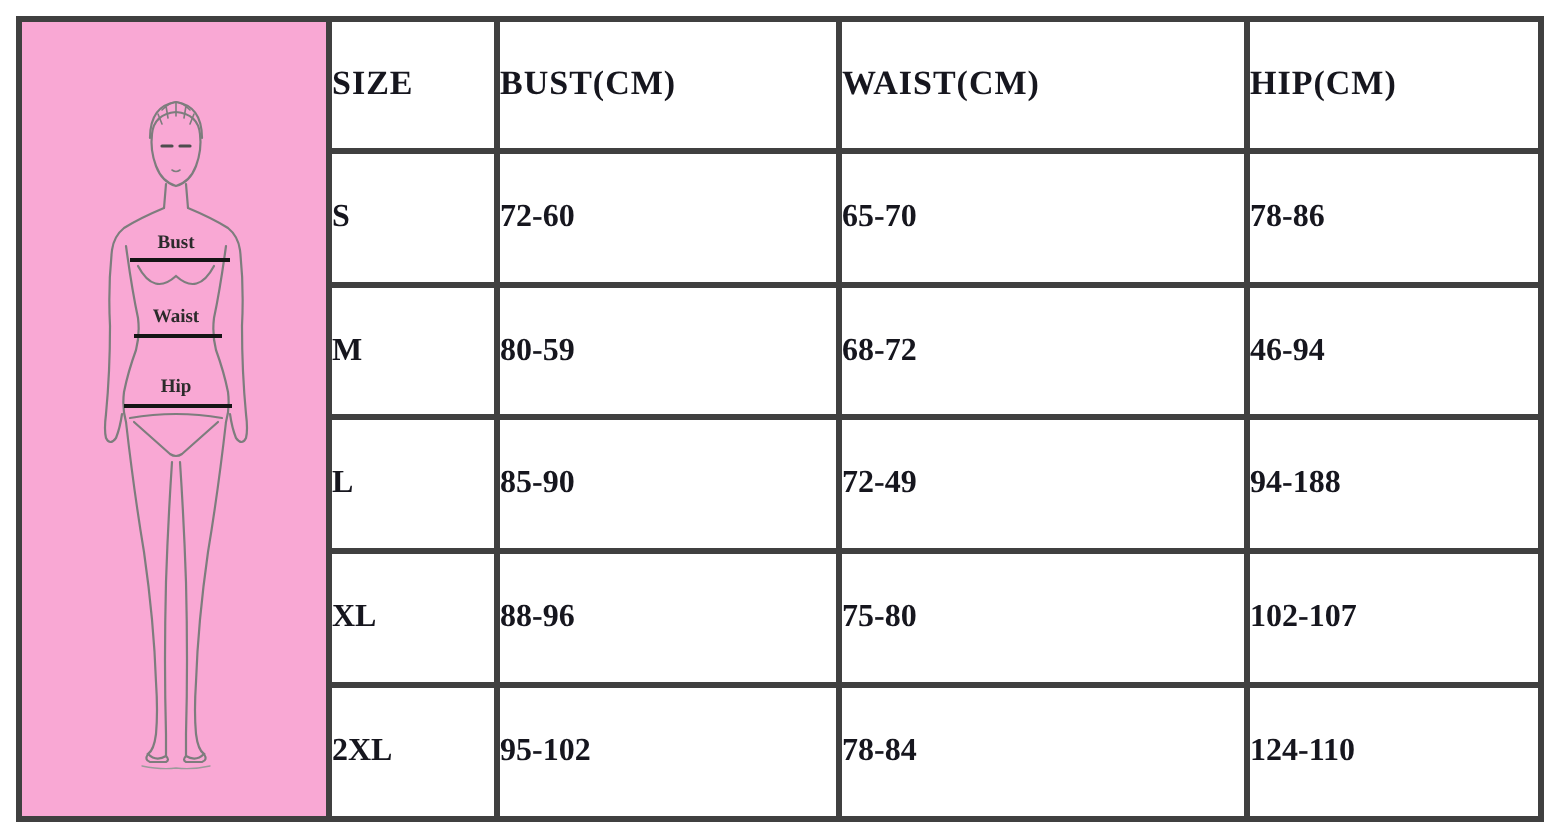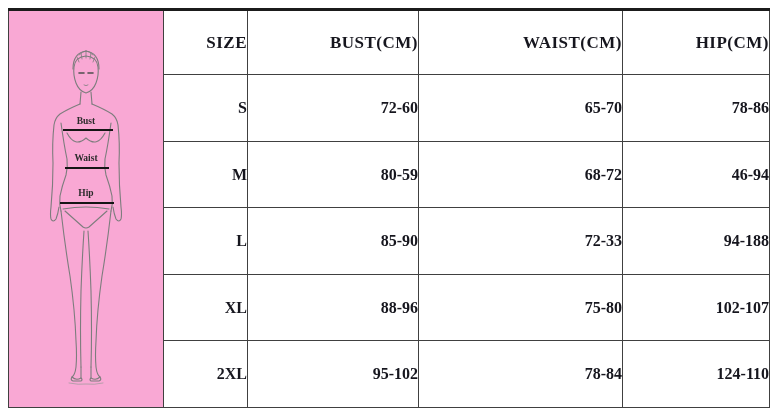--- a/index.html
+++ b/index.html
@@ -14,22 +14,22 @@
   table.size-chart {
     position: absolute;
     left: 8px;
     top: 8px;
     width: 761px;
     border-collapse: collapse;
     table-layout: fixed;
   }
   table.size-chart { border: 1px solid #4a4a4a; border-top: 3px solid #1b1b1b; }
   table.size-chart td, table.size-chart th {
-    border: 1px solid #404040;
-    text-align: right;
+    border: 3px solid #404040;
+    text-align: left;
     vertical-align: middle;
     color: #16161e;
     padding: 0;
   }
   tr.hdr-row  { height: 65px; }
   tr.data-row { height: 66px; }
   th.hdr {
     font-size: 17px;
     font-weight: bold;
     letter-spacing: 0.5px;
@@ -119,21 +119,21 @@
     </tr>
     <tr class="data-row">
       <td class="val">M</td>
       <td class="val">80-59</td>
       <td class="val">68-72</td>
       <td class="val">46-94</td>
     </tr>
     <tr class="data-row">
       <td class="val">L</td>
       <td class="val">85-90</td>
-      <td class="val">72-33</td>
+      <td class="val">72-49</td>
       <td class="val">94-188</td>
     </tr>
     <tr class="data-row">
       <td class="val">XL</td>
       <td class="val">88-96</td>
       <td class="val">75-80</td>
       <td class="val">102-107</td>
     </tr>
     <tr class="data-row">
       <td class="val">2XL</td>

